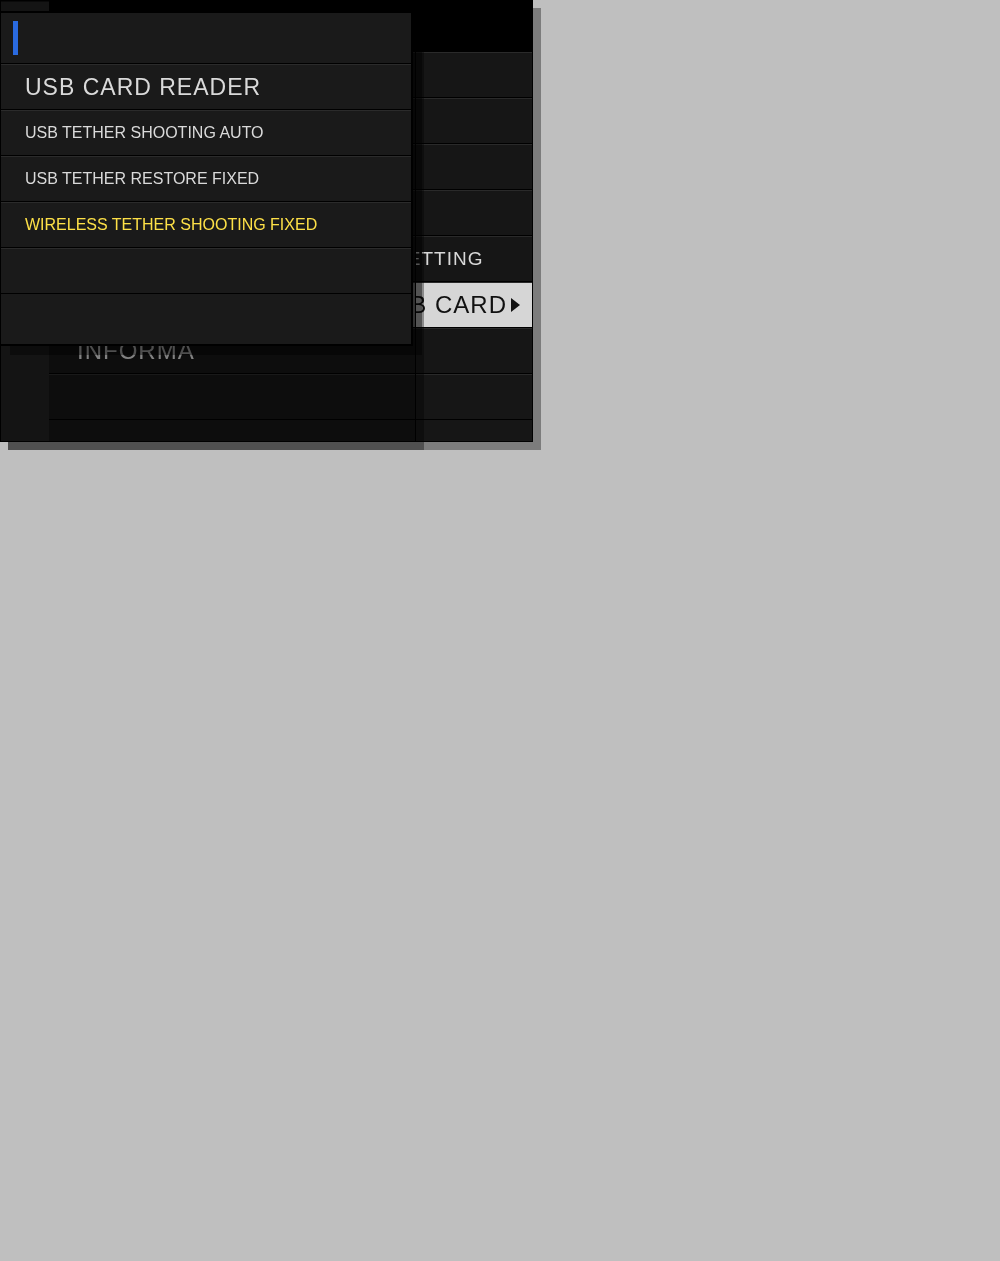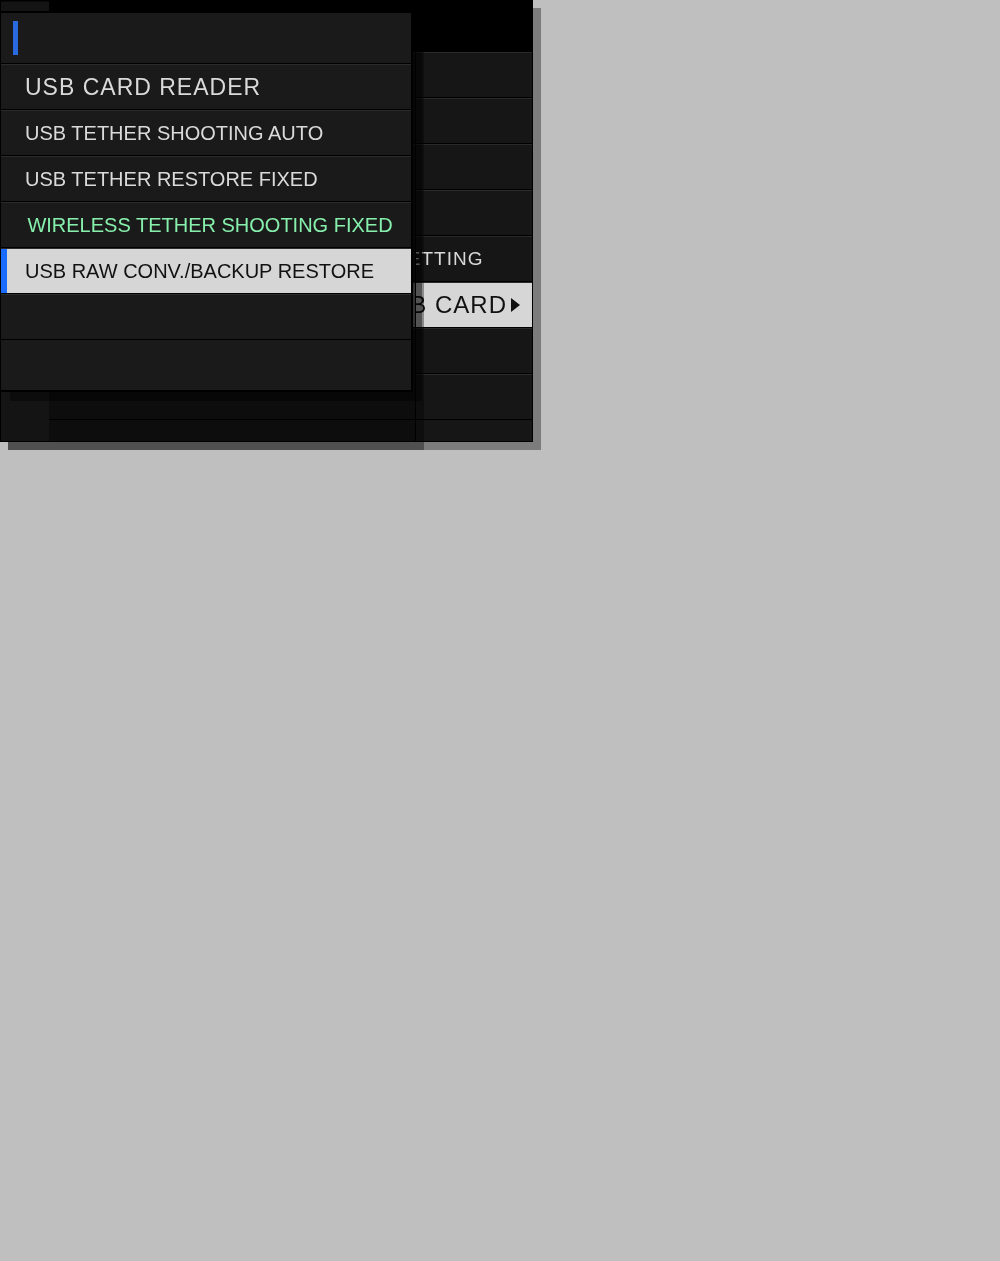--- a/index.html
+++ b/index.html
@@ -168,22 +168,22 @@
   .popup .prow {
     height:44px;
     border-bottom:1px solid #000;
     border-top:1px solid #2b2b2b;
     display:flex;align-items:center;
     padding-left:24px;padding-right:16px;
     color:#dadada;font-size:23px;
     position:relative;
     white-space:nowrap;
   }
-  .popup .prow.muted{ color:#86efac;justify-content:center;}
-  .popup .prow.cond{ font-family:"Arial Narrow",Arial; letter-spacing:0; font-size:20px;}
+  .popup .prow.muted{ color:#fde047;}
+  .popup .prow.cond{ font-family:"Arial Narrow",Arial; letter-spacing:0; font-size:16px;}
   .popup .prow.selected{ background:#d6d6d6;color:#111;}
   .popup .prow.selected::before{
     content:"";position:absolute;left:0;top:0;bottom:0;width:6px;background:#1a6cff;
   }
   .popup .head-bar{
     height:50px;border-bottom:1px solid #000;position:relative;
   }
   .popup .head-bar::after{
     content:"";
     position:absolute;left:12px;top:8px;bottom:8px;width:5px;background:#2a6adf;
@@ -393,20 +393,17 @@
       </div>
     <div class="prow cond">
         <span>USB TETHER SHOOTING AUTO</span>
       </div>
     <div class="prow cond">
         <span>USB TETHER RESTORE FIXED</span>
       </div>
     <div class="prow cond muted">
         <span>WIRELESS TETHER SHOOTING FIXED</span>
       </div>
-    <div class="prow cond selected">
-        <span>USB RAW CONV./BACKUP RESTORE</span>
-      </div>
     <div class="tail"></div>
     <div class="tail" style="border-top:1px solid #000;height:50px;"></div>
   </div>
 
 </div>
 
 </body></html>

